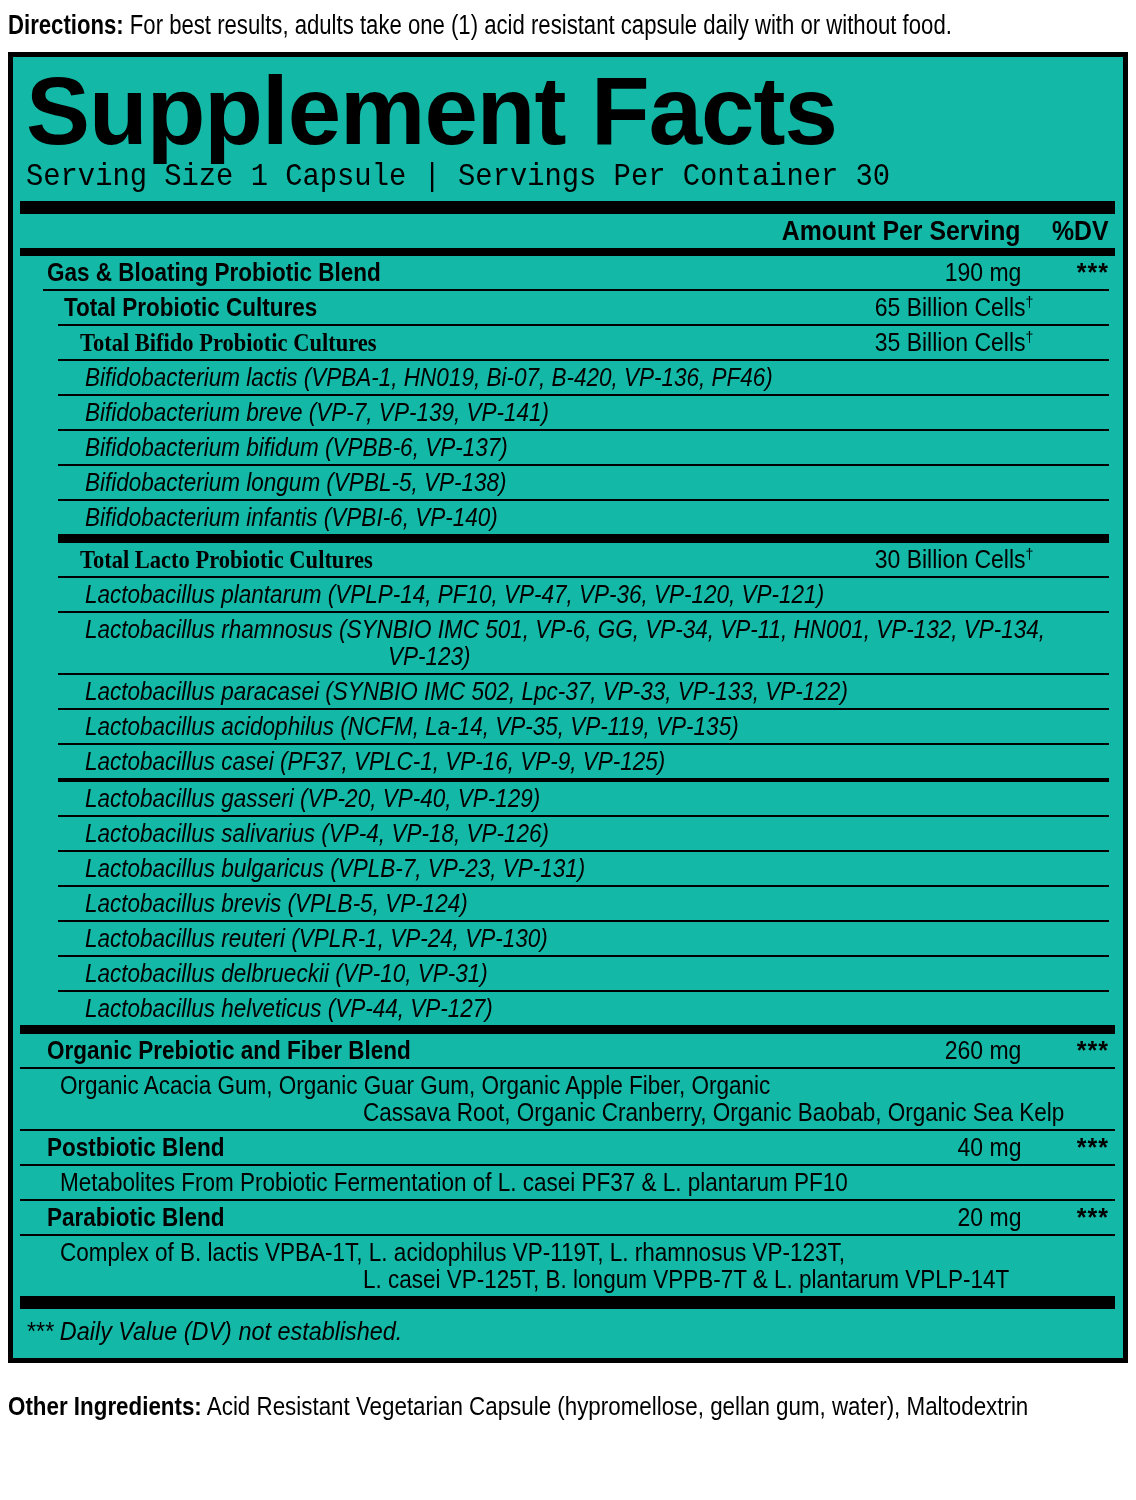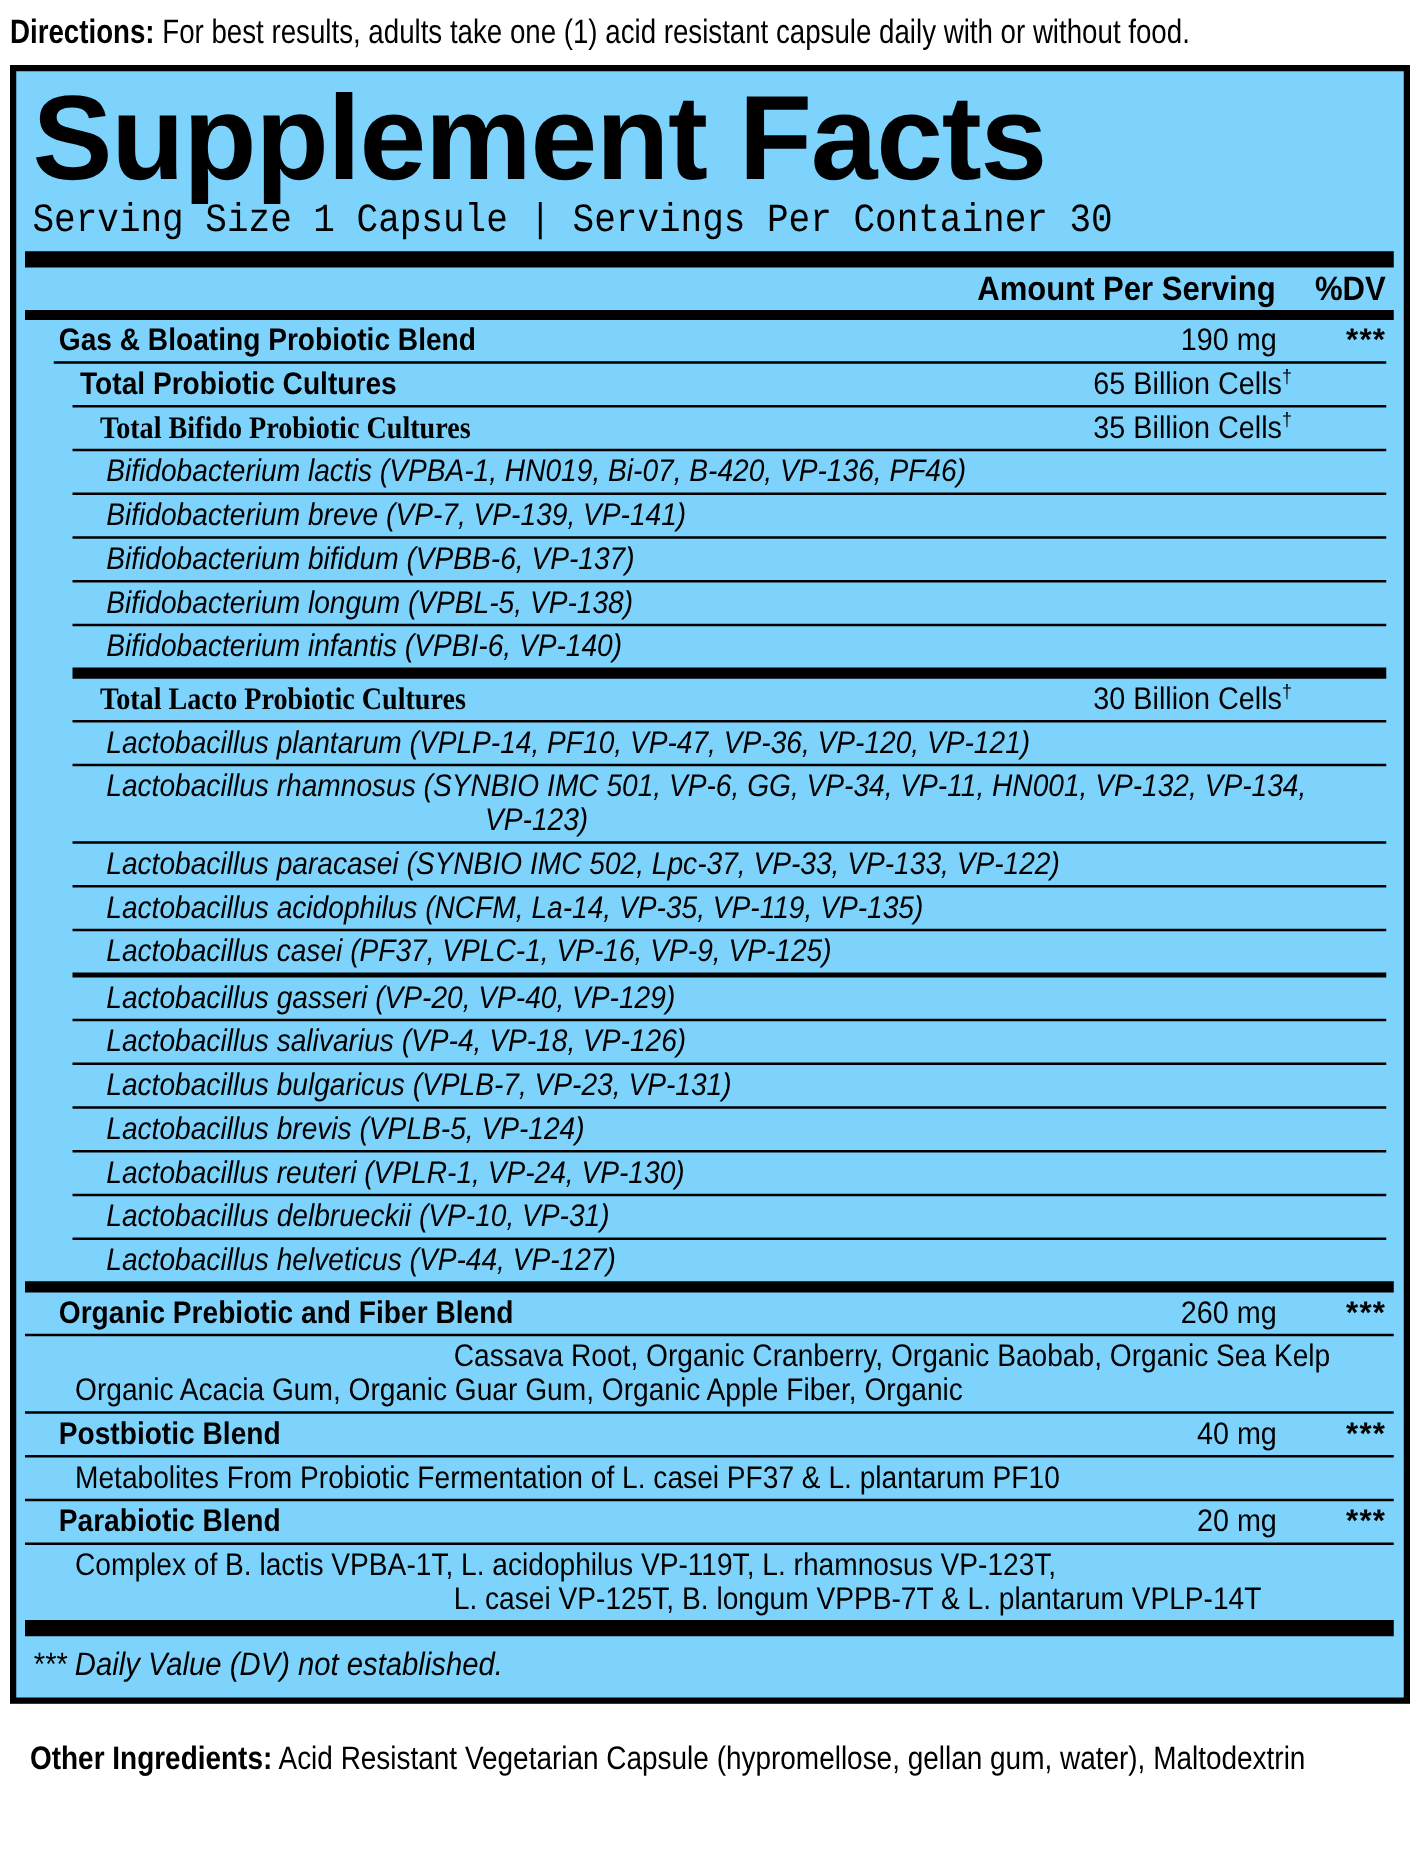--- a/index.html
+++ b/index.html
@@ -14,21 +14,21 @@
   
   .directions { margin:2px 0 10px 0; font-size:27px; line-height:34px; white-space:nowrap; }
   .cnd-d { display:inline-block; transform:scaleX(0.82); transform-origin:0 50%; white-space:nowrap; }
   .blabel { font-weight:bold; }
 
   
   .sf-box {
     border:5px solid #000;
     width:1120px; box-sizing:border-box;
     padding:4px 14px 4px 13px;
-    background:#7dd3fc;
+    background:#14b8a6;
   }
   .sf-title {
     margin:2px 0 0 0;
     font-size:96px; font-weight:bold; letter-spacing:-1px;
     line-height:96px; white-space:nowrap;
   }
   .serving { font-size:32px; line-height:32px; margin:2px 0 8px 0; white-space:nowrap;font-family:Liberation Mono, monospace; }
   .cnd90 { display:inline-block; transform:scaleX(0.90); transform-origin:0 50%; white-space:nowrap; }
   .cnd86 { display:inline-block; transform:scaleX(0.86); transform-origin:0 50%; white-space:nowrap; }
 
@@ -58,21 +58,21 @@
   .ind-3 .names { padding-left:38px; }
   .ind-desc .names { padding-left:13px; }
   .style-bold .names { font-weight:bold; }
   .style-italic .names { font-style:italic; }
   .amount { white-space:nowrap; text-align:right; font-weight:normal; }
   .amount sup { font-size:0.62em; line-height:0; vertical-align:super; margin-right:-14px; }
   .dv { width:88px; text-align:right; font-weight:bold; letter-spacing:1px; }
 
   .footnote { margin:0; font-size:26px; line-height:30px; padding:7px 0 8px 0;font-style:italic; }
 
-  .other { margin:26px 0 0 16px; font-size:26px; line-height:34px; }
+  .other { margin:26px 0 0 0; font-size:26px; line-height:34px; }
   .oline { display:block; white-space:nowrap; }
 </style>
 </head>
 <body>
 
 <div class="page">
 
   <p class="directions"><span class="cnd-d"><span class="blabel">Directions:</span> <span>For best results, adults take one (1) acid resistant capsule daily with or without food.</span></span></p>
 
   <div class="sf-box">
@@ -262,22 +262,22 @@
         <div class="row-line style-bold ind-0">
           <div class="names">
             <div class="nline"><span class="cnd">Organic Prebiotic and Fiber Blend</span></div>
           </div>
           <div class="amount"><span class="cnd-r">260 mg</span></div>
           <div class="dv">***</div>
         </div>
         <div class="sep thin pos-full"></div>
         <div class="row-line style-plain ind-desc">
           <div class="names">
+            <div class="nline"><span class="cnd">Organic Acacia Gum, Organic Guar Gum, Organic Apple Fiber, Organic</span></div>
             <div class="nline cont"><span class="cnd">Cassava Root, Organic Cranberry, Organic Baobab, Organic Sea Kelp</span></div>
-            <div class="nline"><span class="cnd">Organic Acacia Gum, Organic Guar Gum, Organic Apple Fiber, Organic</span></div>
           </div>
           <div class="amount"></div>
           <div class="dv"></div>
         </div>
         <div class="sep thin pos-full"></div>
         <div class="row-line style-bold ind-0">
           <div class="names">
             <div class="nline"><span class="cnd">Postbiotic Blend</span></div>
           </div>
           <div class="amount"><span class="cnd-r">40 mg</span></div>

